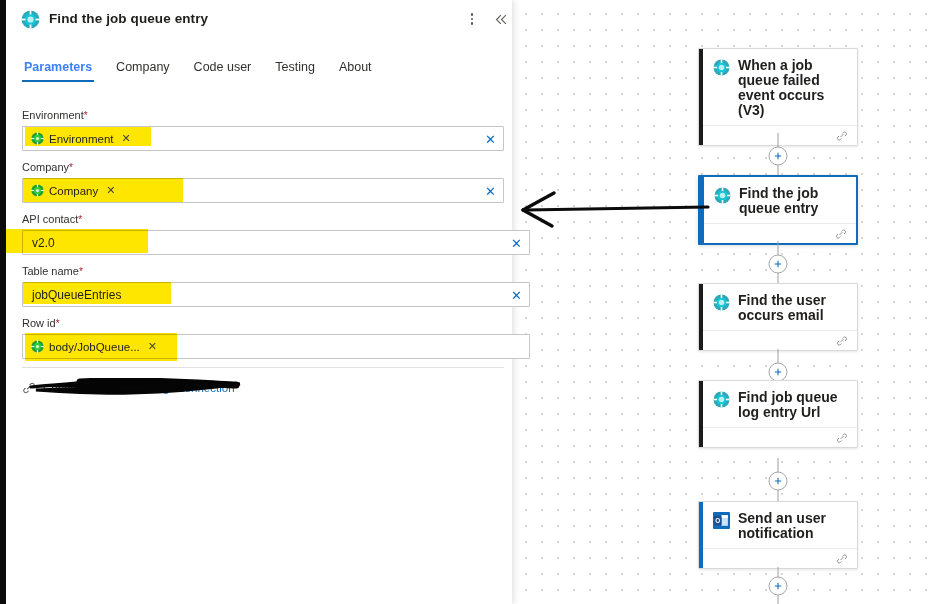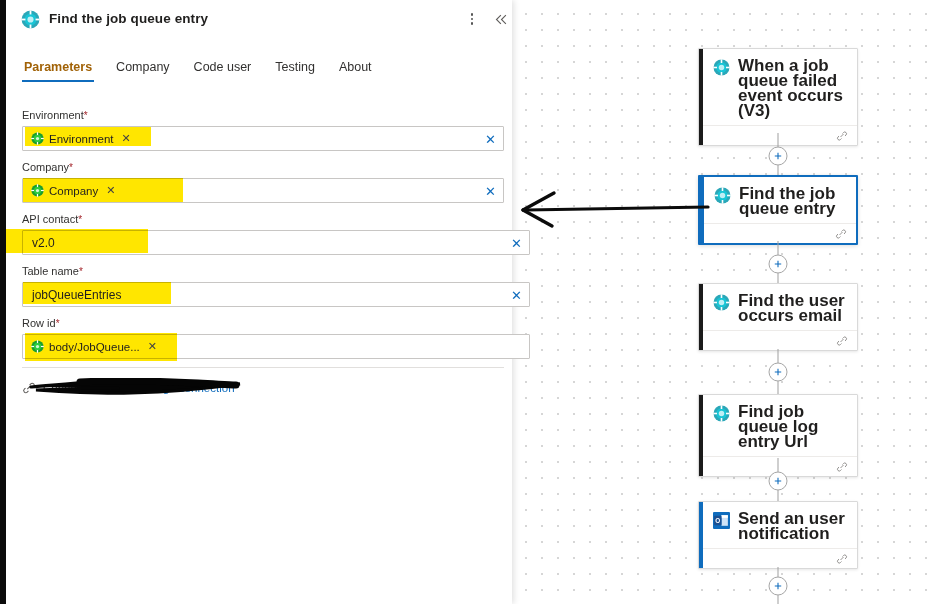--- a/index.html
+++ b/index.html
@@ -49,21 +49,21 @@
 
   
   .tabs {
     position: absolute; left: 16px; top: 60px; width: 470px; height: 28px;
     display: flex; align-items: flex-start; gap: 20px;
   }
   .tab {
     position: relative; font-size: 12.5px; color: #323130;
     padding: 0 2px 8px 2px; cursor: pointer; white-space: nowrap;
   }
-  .tab.active { font-weight: bold; color: #a16207; }
+  .tab.active { font-weight: bold; color: #3b82f6; }
   .tab.active::after {
     content: ""; position: absolute; left: 0; right: 0; bottom: 0;
     height: 2.5px; background: #0f6cbd;
   }
 
   
   .form { position: absolute; left: 16px; top: 108px; width: 490px; }
   .field { position: relative; margin-bottom: 9px; }
   .field-label {
     font-size: 11px; color: #323130; margin-bottom: 3px;
@@ -144,21 +144,21 @@
   }
   .node.selected {
     border: 2px solid #0f6cbd; box-shadow: 0 1px 4px rgba(0,0,0,0.14);
   }
   .node-body {
     display: flex; align-items: flex-start; gap: 8px;
     padding: 9px 8px 7px 14px; min-height: 38px;
   }
   .node-icon { width: 17px; height: 17px; flex: none; margin-top: 1px; }
   .node-label {
-    font-size: 17px; font-weight: bold; color: #201f1e; line-height: 15px;
+    font-size: 14px; font-weight: bold; color: #201f1e; line-height: 15px;
   }
   .node-footer {
     border-top: 1px solid #edebe9; height: 20px;
     display: flex; align-items: center; justify-content: flex-end;
     padding-right: 9px;
   }
   .node-footer svg { width: 12px; height: 12px; color: #8a8886; }
 
   
   .connector { position: absolute; width: 30px; }
@@ -305,21 +305,21 @@
             <path d="M5 7L0 0h10z"></path>
           </svg>
       </div>
       <div class="plus-circle">
         <svg viewBox="0 0 24 24" stroke="currentColor" stroke-width="2.4">
             <path d="M12 5v14M5 12h14"></path>
           </svg>
       </div>
     </div>
 
-    <div class="node" style="left:186px; top:394px;">
+    <div class="node" style="left:186px; top:380px;">
       <div class="accent" style="background:#1b1b1b"></div>
       <div class="node-body">
         <span class="node-icon">
           <svg viewBox="0 0 32 32">
               <circle cx="16" cy="16" r="15" fill="#2aa7b8"></circle>
               <circle cx="16" cy="16" r="10" fill="#18c5d6"></circle>
               <circle cx="16" cy="16" r="5.2" fill="#bfeff5"></circle>
               <rect x="14.5" y="0.5" width="3" height="7" fill="#fff"></rect>
               <rect x="14.5" y="24.5" width="3" height="7" fill="#fff"></rect>
               <rect x="0.5" y="14.5" width="7" height="3" fill="#fff"></rect>

